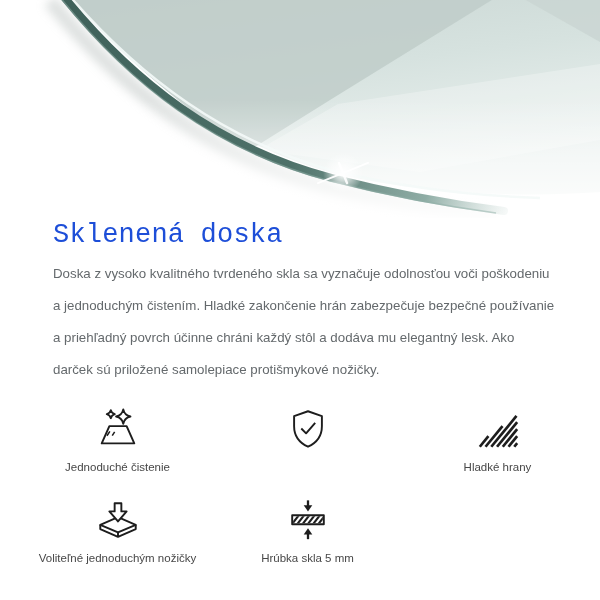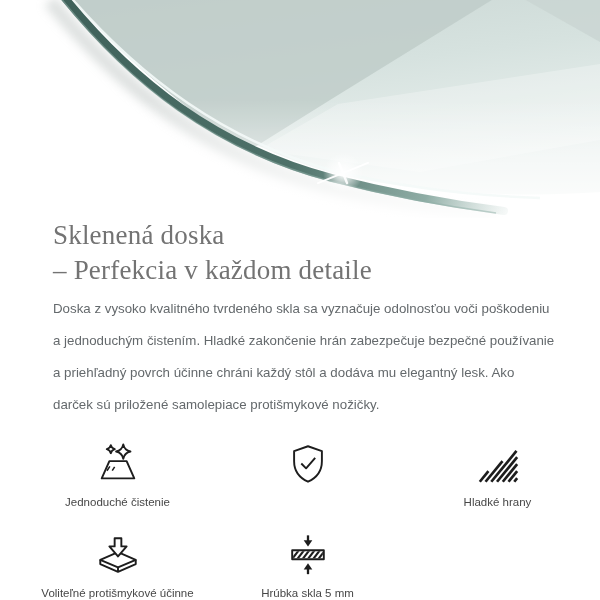--- a/index.html
+++ b/index.html
@@ -5,23 +5,23 @@
   html,body { margin:0; padding:0; }
   body {
     width:600px; height:600px; background:#ffffff;
     font-family:"Liberation Sans", sans-serif;
     overflow:hidden;
   }
   .hero { width:600px; height:218px; position:relative; }
   .hero svg { display:block; }
   .content { padding:0 40px 0 53px; }
   .title {
-    margin:0; font-family:Liberation Serif, serif;
+    margin:0; font-family:Liberation Mono, monospace;
     font-weight:500; font-size:27px; line-height:35px;
-    color:#737373; letter-spacing:0.2px;
+    color:#1d4ed8; letter-spacing:0.2px;
   }
   .title span { display:block; }
   .desc {
     margin:5px 0 0; max-width:505px;
     font-size:13.3px; line-height:32px; color:#64696c;
   }
   .features {
     display:grid; grid-template-columns:155px 225px 155px;
     justify-content:space-between; margin:20px 40px 0; row-gap:24px;
   }
@@ -77,21 +77,20 @@
         <rect x="-28" y="-1" width="56" height="2" rx="1" fill="#ffffff" opacity="0.95"></rect>
         <rect x="-1.2" y="-12" width="2.4" height="24" rx="1" fill="#ffffff" opacity="0.9"></rect>
       </g>
     </g>
   </svg>
 </div>
 
 <div class="content">
   <h1 class="title">
     <span>Sklenená doska</span>
-    <span>– Perfekcia v každom detaile</span>
   </h1>
   <p class="desc">Doska z vysoko kvalitného tvrdeného skla sa vyznačuje odolnosťou voči poškodeniu a jednoduchým čistením. Hladké zakončenie hrán zabezpečuje bezpečné používanie a priehľadný povrch účinne chráni každý stôl a dodáva mu elegantný lesk. Ako darček sú priložené samolepiace protišmykové nožičky.</p>
 </div>
 
 <div class="features">
 
   <div class="feature">
     <svg viewBox="0 0 48 48">
       <path class="ic" d="M 15 21 L 33 21 L 41 39 L 7 39 Z"></path>
       <path class="ic-thin" d="M 12.5 31 L 15.5 26.5 M 18 31 L 20.5 27"></path>
@@ -123,21 +122,21 @@
     <div class="feature-label">Hladké hrany</div>
   </div>
 
 
   <div class="feature">
     <svg viewBox="0 0 48 48">
       <path class="ic" d="M 5.5 29 L 24 21 L 42.5 29 L 24 37 Z"></path>
       <path class="ic" d="M 5.5 29 L 5.5 33.5 L 24 41.5 L 42.5 33.5 L 42.5 29 M 24 37 L 24 41.5"></path>
       <path d="M 20.5 6.5 L 27.5 6.5 L 27.5 15 L 33 15 L 24 25.5 L 15 15 L 20.5 15 Z" fill="#ffffff" stroke="#1d1d1d" stroke-width="2" stroke-linejoin="round"></path>
     </svg>
-    <div class="feature-label">Voliteľné protišmykové účinne</div>
+    <div class="feature-label">Voliteľné jednoduchým nožičky</div>
   </div>
 
   <div class="feature">
     <svg viewBox="0 0 48 48">
       <defs>
           <clipPath id="barClip">
             <rect x="8.5" y="20" width="31" height="7.5"></rect>
           </clipPath>
         </defs>
       <rect class="ic" x="7.5" y="19" width="33" height="9.5"></rect>

